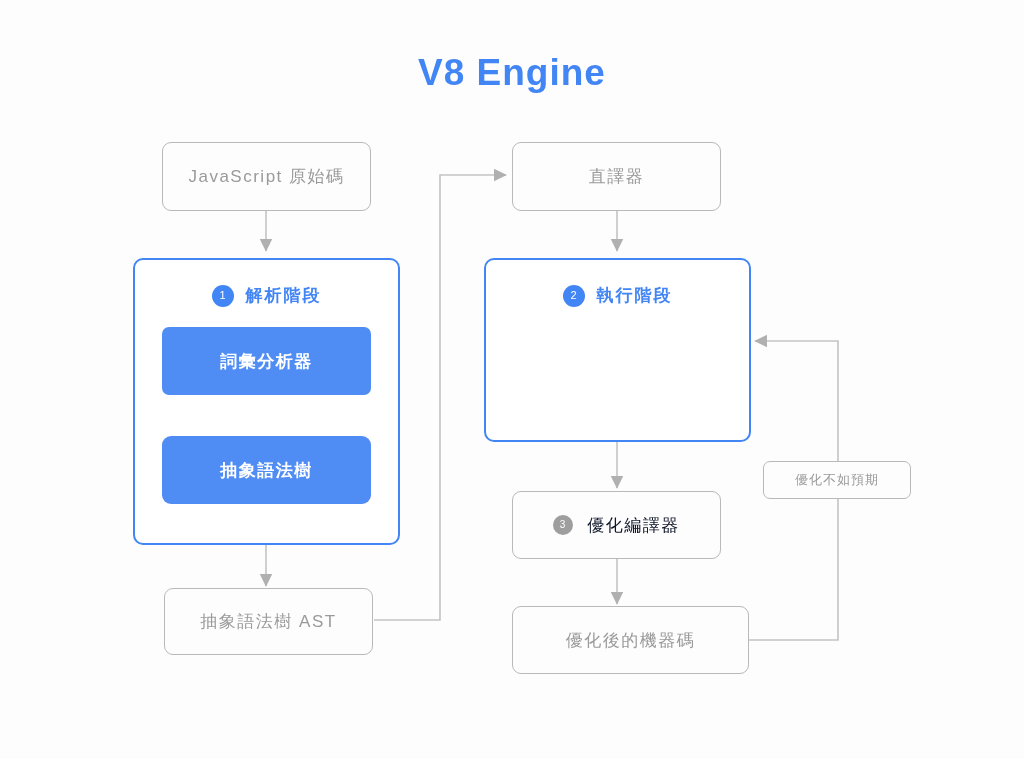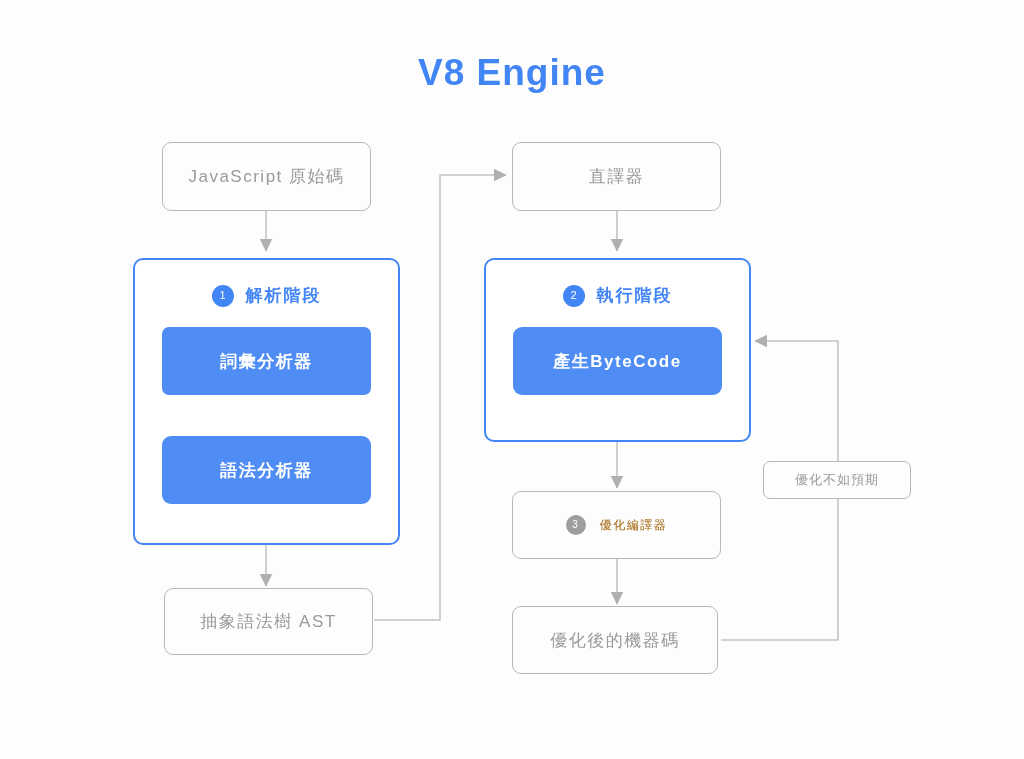--- a/index.html
+++ b/index.html
@@ -122,22 +122,22 @@
   }
 
   
   .node-inline {
     display: flex;
     align-items: center;
     justify-content: center;
     gap: 14px;
   }
   .node-inline .label {
-    color: #a16207;
-    font-size: 12px;
+    color: #0f172a;
+    font-size: 17px;
     letter-spacing: 1.5px;
   }
 </style>
 </head>
 <body>
 
 <div id="canvas">
 
   <div class="title">V8 Engine</div>
 
@@ -176,43 +176,40 @@
   <div class="stage" style="left:133px; top:258px; width:267px; height:287px;">
     <div class="stage-head">
       <span class="badge">1</span>
       <span class="stage-title">解析階段</span>
     </div>
   </div>
   <div class="chip" style="left:162px; top:327px; width:209px; height:68px;border-radius:7px;">
     <span>詞彙分析器</span>
   </div>
   <div class="chip" style="left:162px; top:436px; width:209px; height:68px;">
-    <span>語法分析器</span>
+    <span>抽象語法樹</span>
   </div>
 
   <div class="stage" style="left:484px; top:258px; width:267px; height:184px;">
     <div class="stage-head">
       <span class="badge">2</span>
       <span class="stage-title">執行階段</span>
     </div>
   </div>
-  <div class="chip" style="left:513px; top:327px; width:209px; height:68px;">
-    <span>產生ByteCode</span>
-  </div>
 
   <div class="node" style="left:164px; top:588px; width:209px; height:67px;">
     <span>抽象語法樹 AST</span>
   </div>
 
   <div class="node node-inline" style="left:512px; top:491px; width:209px; height:68px;">
     <span class="badge gray">3</span>
     <span class="label">優化編譯器</span>
   </div>
 
-  <div class="node" style="left:512px; top:606px; width:206px; height:68px;align-items:center;">
+  <div class="node" style="left:512px; top:606px; width:237px; height:68px;align-items:center;">
     <span>優化後的機器碼</span>
   </div>
 
   <div class="node small" style="left:763px; top:461px; width:148px; height:38px;">
     <span>優化不如預期</span>
   </div>
 
 </div>
 
 </body></html>

